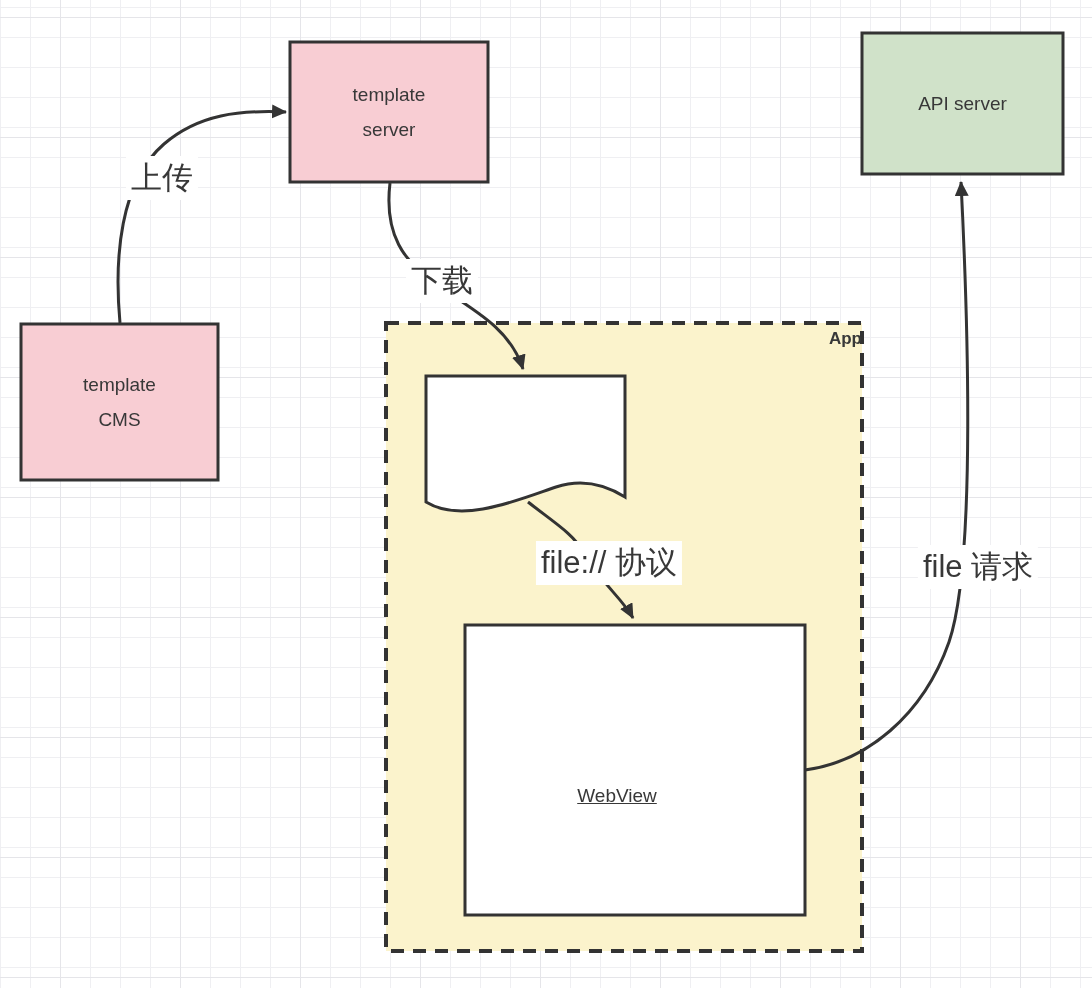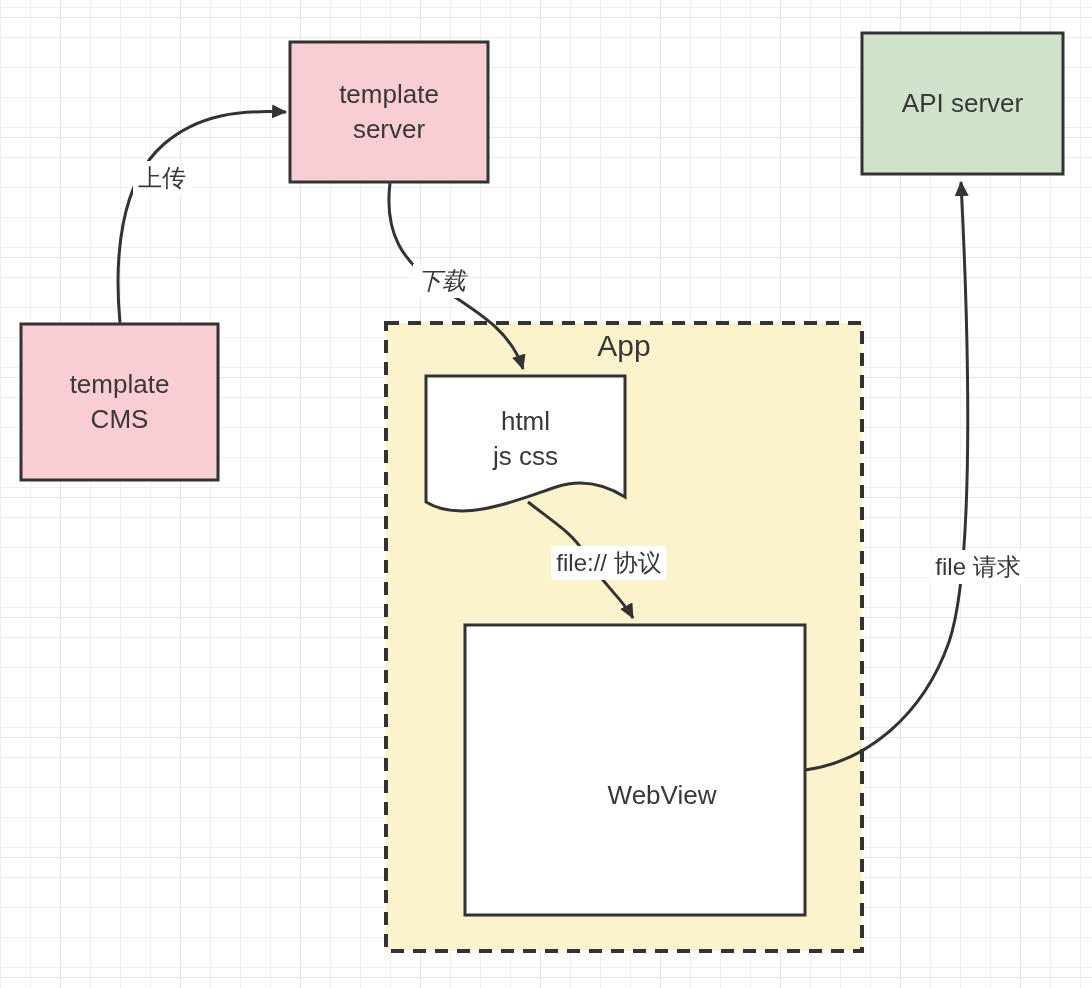--- a/index.html
+++ b/index.html
@@ -24,38 +24,39 @@
   .doc-shape { stroke: #333333; stroke-width: 3; fill: #ffffff; }
   .app-rect  { stroke: #333333; stroke-width: 4; stroke-dasharray: 13 9; }
   .edge { fill: none; stroke: #333333; stroke-width: 3; }
   .node-label {
     position: absolute;
     display: flex;
     flex-direction: column;
     align-items: center;
     justify-content: center;
     text-align: center;
-    font-size: 26px;
+    font-size: 19px;
     line-height: 35px;
     pointer-events: none;
     border-radius: 31px;
   }
   .app-title {
     position: absolute;
     left: 386px; top: 329px; width: 476px;
-    text-align: center;
-    font-size: 30px;
+    text-align: right;
+    font-size: 17px;
     pointer-events: none;
+    font-weight: bold;
   }
   .edge-label {
     position: absolute;
     transform: translate(-50%, -50%);
     background: #ffffff;
     padding: 1px 5px;
-    font-size: 24px;
+    font-size: 31px;
     white-space: nowrap;
     pointer-events: none;
   }
 </style>
 </head>
 <body>
 
 <div class="canvas">
 
   <svg class="layer" width="1092" height="988" viewBox="0 0 1092 988">
@@ -86,29 +87,25 @@
 
   <div class="node-label" style="left:290px; top:42px; width:198px; height:140px;">
     <span>template</span>
     <span>server</span>
   </div>
 
   <div class="node-label" style="left:862px; top:33px; width:201px; height:141px;">
     <span>API server</span>
   </div>
 
-  <div class="node-label" style="left:426px; top:380px; width:199px; height:118px;">
-    <span>html</span>
-    <span>js css</span>
-  </div>
 
-  <div class="node-label" style="left:492px; top:625px; width:340px; height:340px;">
+  <div class="node-label" style="left:447px; top:625px; width:340px; height:340px;text-decoration:underline;">
     <span>WebView</span>
   </div>
 
   <div class="app-title">App</div>
 
   <div class="edge-label" style="left:162px; top:178px;">上传</div>
-  <div class="edge-label" style="left:442px; top:281px;font-style:italic;">下载</div>
+  <div class="edge-label" style="left:442px; top:281px;">下载</div>
   <div class="edge-label" style="left:609px; top:563px;">file:// 协议</div>
   <div class="edge-label" style="left:978px; top:567px;">file 请求</div>
 
 </div>
 
 </body></html>

